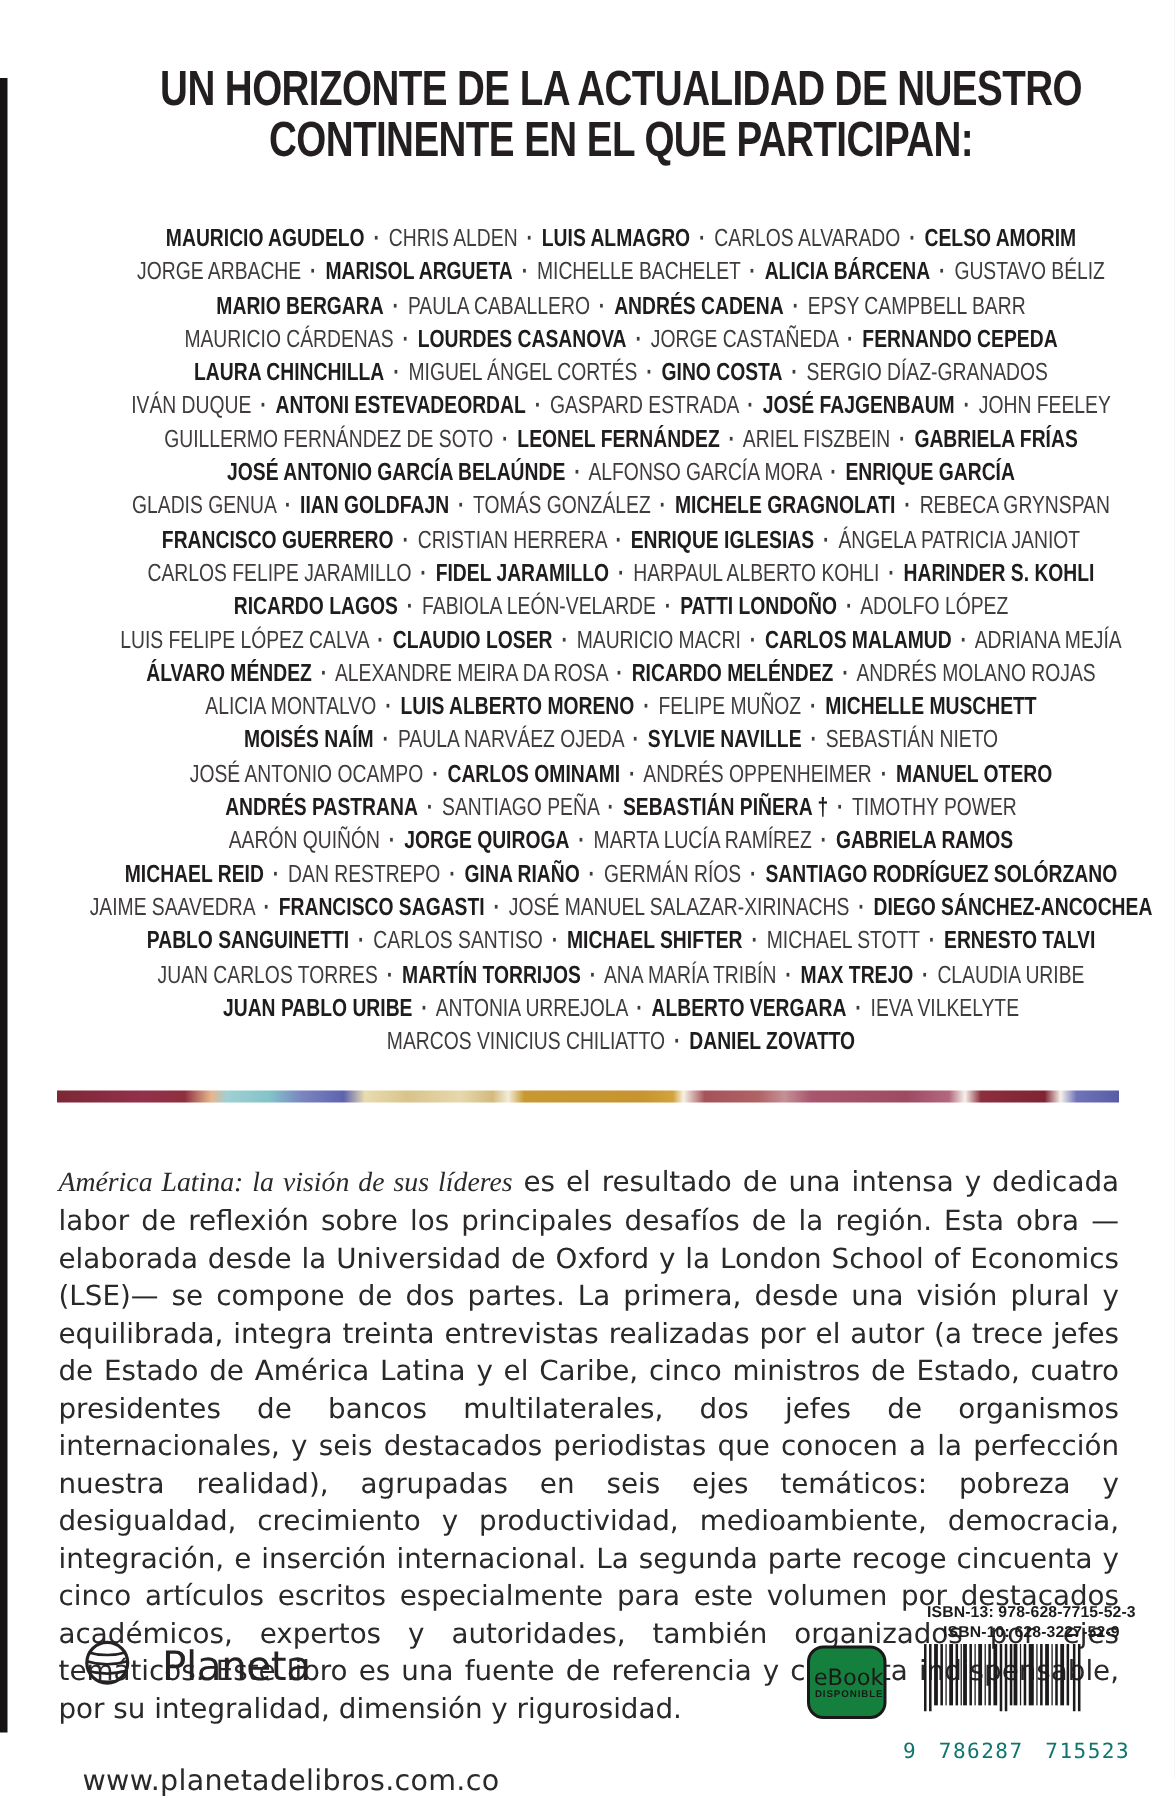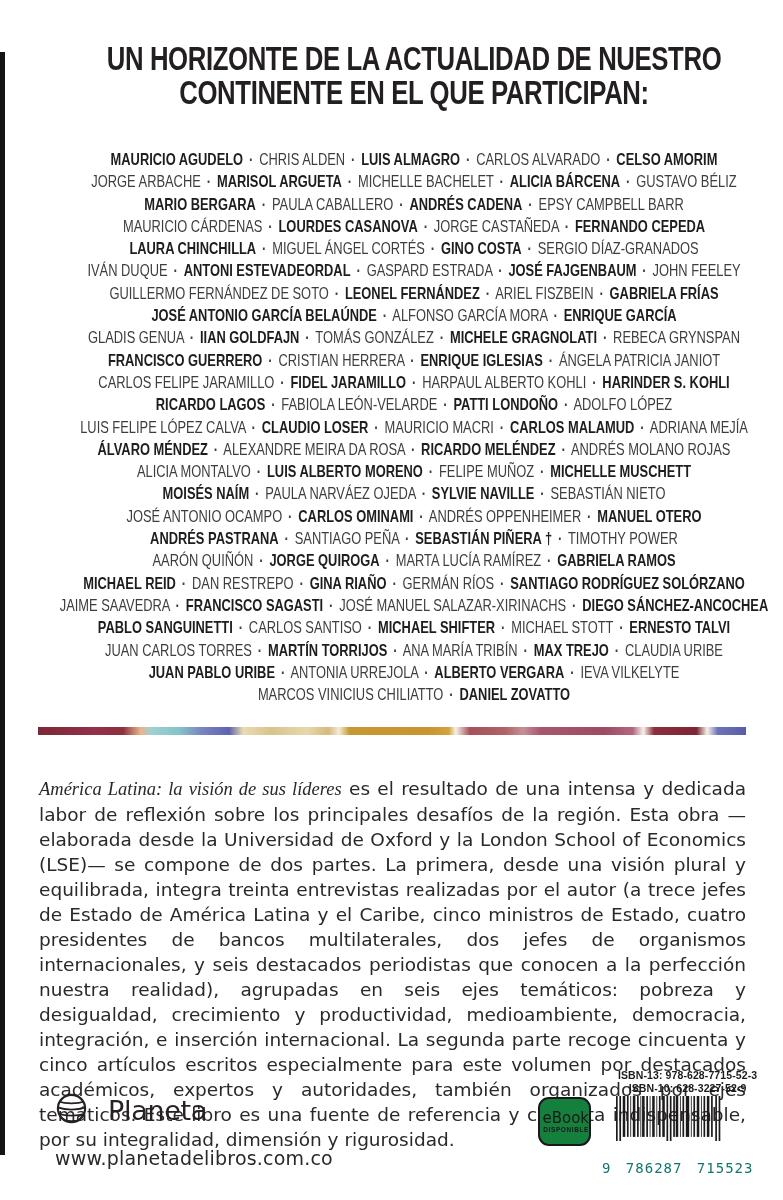--- a/index.html
+++ b/index.html
@@ -63,21 +63,21 @@
   
   .publisher-row{
     position:absolute;left:55px;top:1092px;
     display:flex;align-items:center;gap:20px;
   }
   .publisher-name{
     font-family:"DejaVu Sans", sans-serif;
     font-size:27px;font-weight:500;color:#262223;letter-spacing:-0.3px;
   }
   .website{
-    position:absolute;left:55px;top:1147px;
+    position:absolute;left:55px;top:1176px;
     font-family:"DejaVu Sans", sans-serif;
     font-size:19px;color:#2b2829;letter-spacing:0.2px;
   }
   .ebook-badge{
     position:absolute;left:538px;top:1097px;width:49px;height:45px;
     border:2px solid #1b1819;border-radius:11px;
     display:flex;flex-direction:column;align-items:flex-end;justify-content:center;
     background:#15803d;
   }
   .ebook-label{

